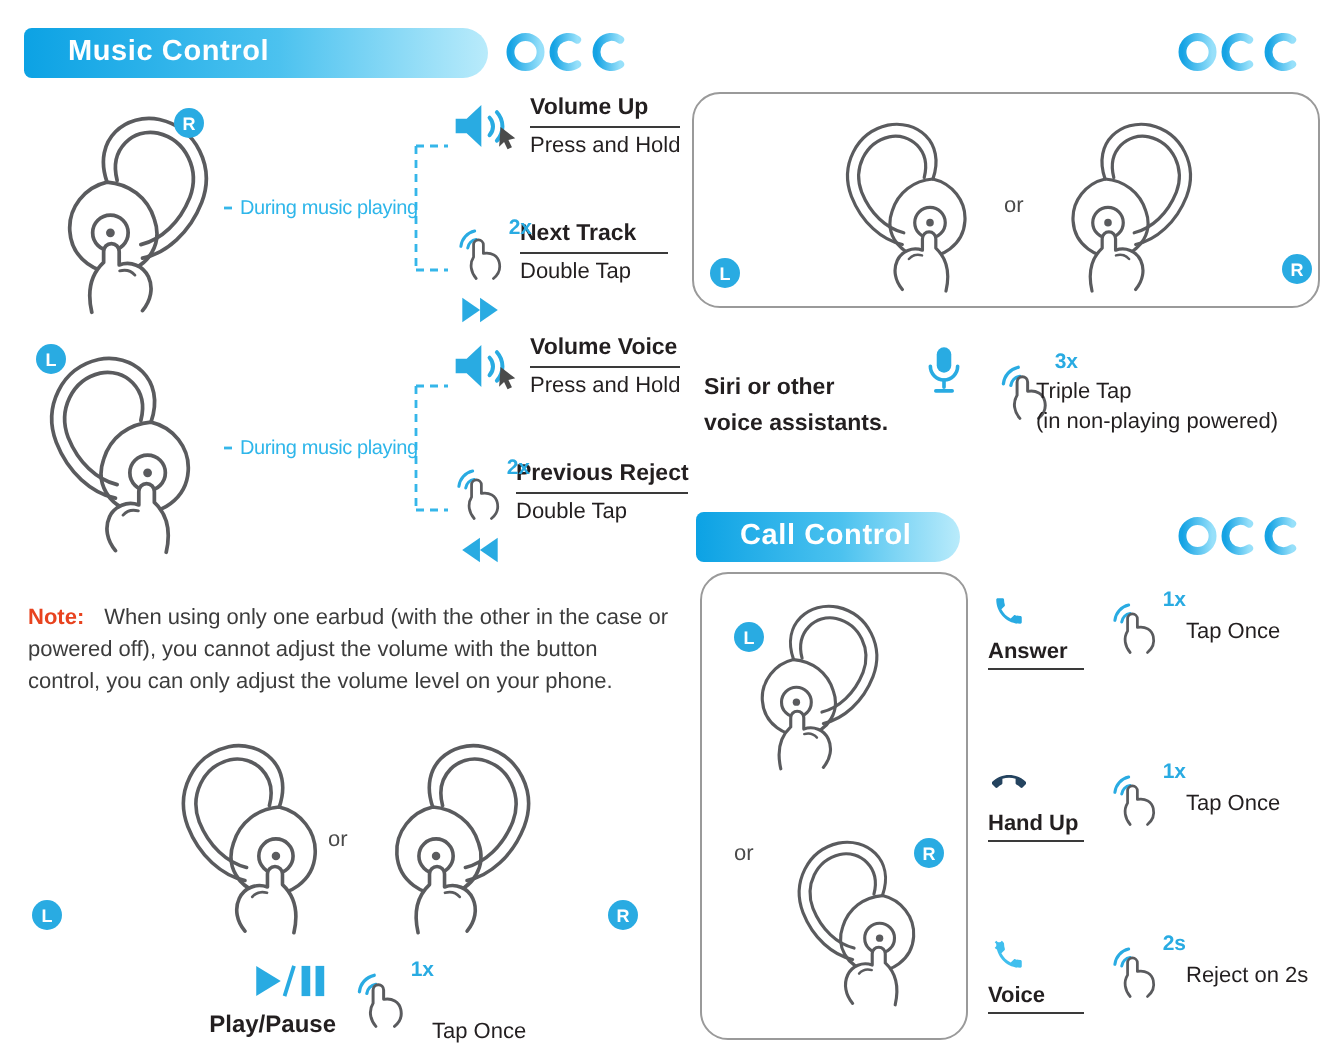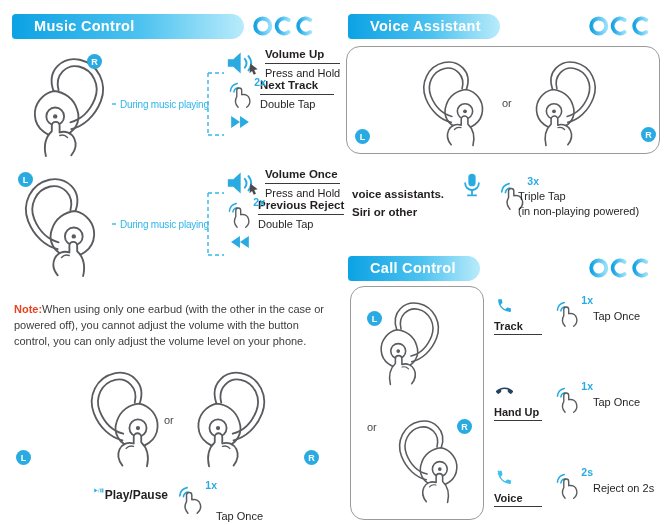--- a/index.html
+++ b/index.html
@@ -8,32 +8,32 @@
   .page{position:relative;width:664px;height:525px;background:#fff}
   .abs{position:absolute}
   .pill{height:25px;line-height:25px;padding-left:22px;color:#fff;font-weight:bold;font-size:14.5px;letter-spacing:.3px;
         background:linear-gradient(90deg,#0ca2e4 0%,#4cc2ef 55%,#b9ebfb 100%);border-radius:4px 13px 13px 4px}
   .badge{position:absolute;width:15px;height:15px;border-radius:50%;background:#29abe2;color:#fff;font-size:9px;font-weight:bold;
          display:flex;align-items:center;justify-content:center}
   .or{position:absolute;font-size:11px;color:#4a4a4a}
   .flip{transform:scaleX(-1)}
   .tap{position:relative;display:inline-block}
   .tap .count{position:absolute;top:-5px;right:-13px;color:#29abe2;font-weight:bold;font-size:10.5px;white-space:nowrap}
-  .actions-col{position:absolute;display:flex;flex-direction:column;justify-content:flex-start}
+  .actions-col{position:absolute;display:flex;flex-direction:column;justify-content:space-between}
   .action-row{display:flex;gap:6px;align-items:flex-start}
   .icon-col{width:34px;display:flex;flex-direction:column;align-items:center;padding-top:2px;gap:2px}
   .action-name{font-weight:bold;font-size:11.5px;border-bottom:1.5px solid #3a3a3a;padding-bottom:3px;margin-bottom:3px;white-space:nowrap;min-width:74px}
   .action-method{font-size:11px;white-space:nowrap}
   .during{position:absolute;font-size:10px;letter-spacing:-.2px;color:#2eb6ea;white-space:nowrap}
   .rounded-box{position:absolute;border:1.3px solid #9a9a9a;border-radius:14px}
   .note{position:absolute;font-size:11px;line-height:1.45;color:#3c3c3c}
-  .note-label{color:#e8431f;font-weight:bold;margin-right:0}
+  .note-label{color:#e8431f;font-weight:bold;margin-right:10px}
   .caption-bold{font-weight:bold;font-size:11.5px;line-height:1.55;white-space:nowrap}
   .small-text{font-size:11px;white-space:nowrap}
-  .pp-group{position:absolute;width:74px;display:flex;flex-direction:row;align-items:flex-start}
+  .pp-group{position:absolute;width:74px;display:flex;flex-direction:column;align-items:flex-end}
   .pp-label{font-weight:bold;font-size:12px;margin-top:6px;white-space:nowrap}
   .call-rows{position:absolute;display:flex;flex-direction:column;justify-content:space-between}
   .call-row{display:flex;align-items:center;gap:4px;height:56px}
   .call-group{width:56px;display:flex;flex-direction:column;align-items:flex-start}
   .call-label{font-weight:bold;font-size:11px;border-bottom:1.5px solid #3a3a3a;padding:0 2px 2px 0;margin-top:6px;min-width:48px;white-space:nowrap}
   .call-method{font-size:11px;margin-left:9px;white-space:nowrap}
 </style>
 </head>
 <body>
 
@@ -159,21 +159,21 @@
       </svg>
     <span class="during" style="left:106px;top:51px">During music playing</span>
     <div class="actions-col" style="left:212px;top:0;width:108px;height:114px">
       <div class="action-row">
         <div class="icon-col">
             <svg width="33" height="26">
               <use href="#sym-speaker"></use>
             </svg>
           </div>
         <div>
-          <div class="action-name">Volume Once</div>
+          <div class="action-name">Volume Voice</div>
           <div class="action-method">Press and Hold</div>
         </div>
       </div>
       <div class="action-row">
         <div class="icon-col">
           <span class="tap">
             <svg width="26" height="28">
                 <use href="#sym-taphand"></use>
               </svg>
             <span class="count">2x</span>
@@ -212,41 +212,40 @@
     </div>
     <span class="tap abs" style="left:162px;top:118px">
       <svg width="28" height="32">
           <use href="#sym-taphand"></use>
         </svg>
       <span class="count">1x</span>
     </span>
     <span class="abs small-text" style="left:202px;top:144px">Tap Once</span>
   </div>
 
-  <div class="abs pill" style="left:348px;top:14px;width:152px">Voice Assistant</div>
   <svg class="abs" style="left:588px;top:15px" width="66" height="22">
       <use href="#sym-occ"></use>
     </svg>
 
   <div class="rounded-box" style="left:346px;top:46px;width:314px;height:108px">
     <svg class="abs flip" style="left:70px;top:9px" width="80" height="91">
         <use href="#sym-earbud"></use>
       </svg>
     <svg class="abs" style="left:175px;top:9px" width="80" height="91">
         <use href="#sym-earbud"></use>
       </svg>
     <span class="or" style="left:155px;top:50px">or</span>
     <span class="badge" style="left:8px;top:82px">L</span>
     <span class="badge" style="left:294px;top:80px">R</span>
   </div>
 
   <div class="abs" style="left:350px;top:170px;width:312px;height:58px">
     <div class="abs" style="left:2px;top:16px">
+      <div class="caption-bold">Siri or other</div>
       <div class="caption-bold">voice assistants.</div>
-      <div class="caption-bold">Siri or other</div>
     </div>
     <svg class="abs" style="left:112px;top:2px" width="20" height="26">
         <use href="#sym-mic"></use>
       </svg>
     <span class="tap abs" style="left:148px;top:10px">
       <svg width="28" height="32">
           <use href="#sym-taphand"></use>
         </svg>
       <span class="count">3x</span>
     </span>
@@ -272,21 +271,21 @@
       </svg>
     <span class="badge" style="left:106px;top:132px">R</span>
   </div>
 
   <div class="call-rows" style="left:494px;top:288px;width:168px;height:228px">
     <div class="call-row">
       <div class="call-group">
         <svg width="17" height="17" style="color:#29abe2;margin-left:2px">
             <use href="#sym-phone"></use>
           </svg>
-        <div class="call-label">Track</div>
+        <div class="call-label">Answer</div>
       </div>
       <span class="tap">
         <svg width="26" height="30">
             <use href="#sym-taphand"></use>
           </svg>
         <span class="count">1x</span>
       </span>
       <span class="call-method">Tap Once</span>
     </div>
     <div class="call-row">

